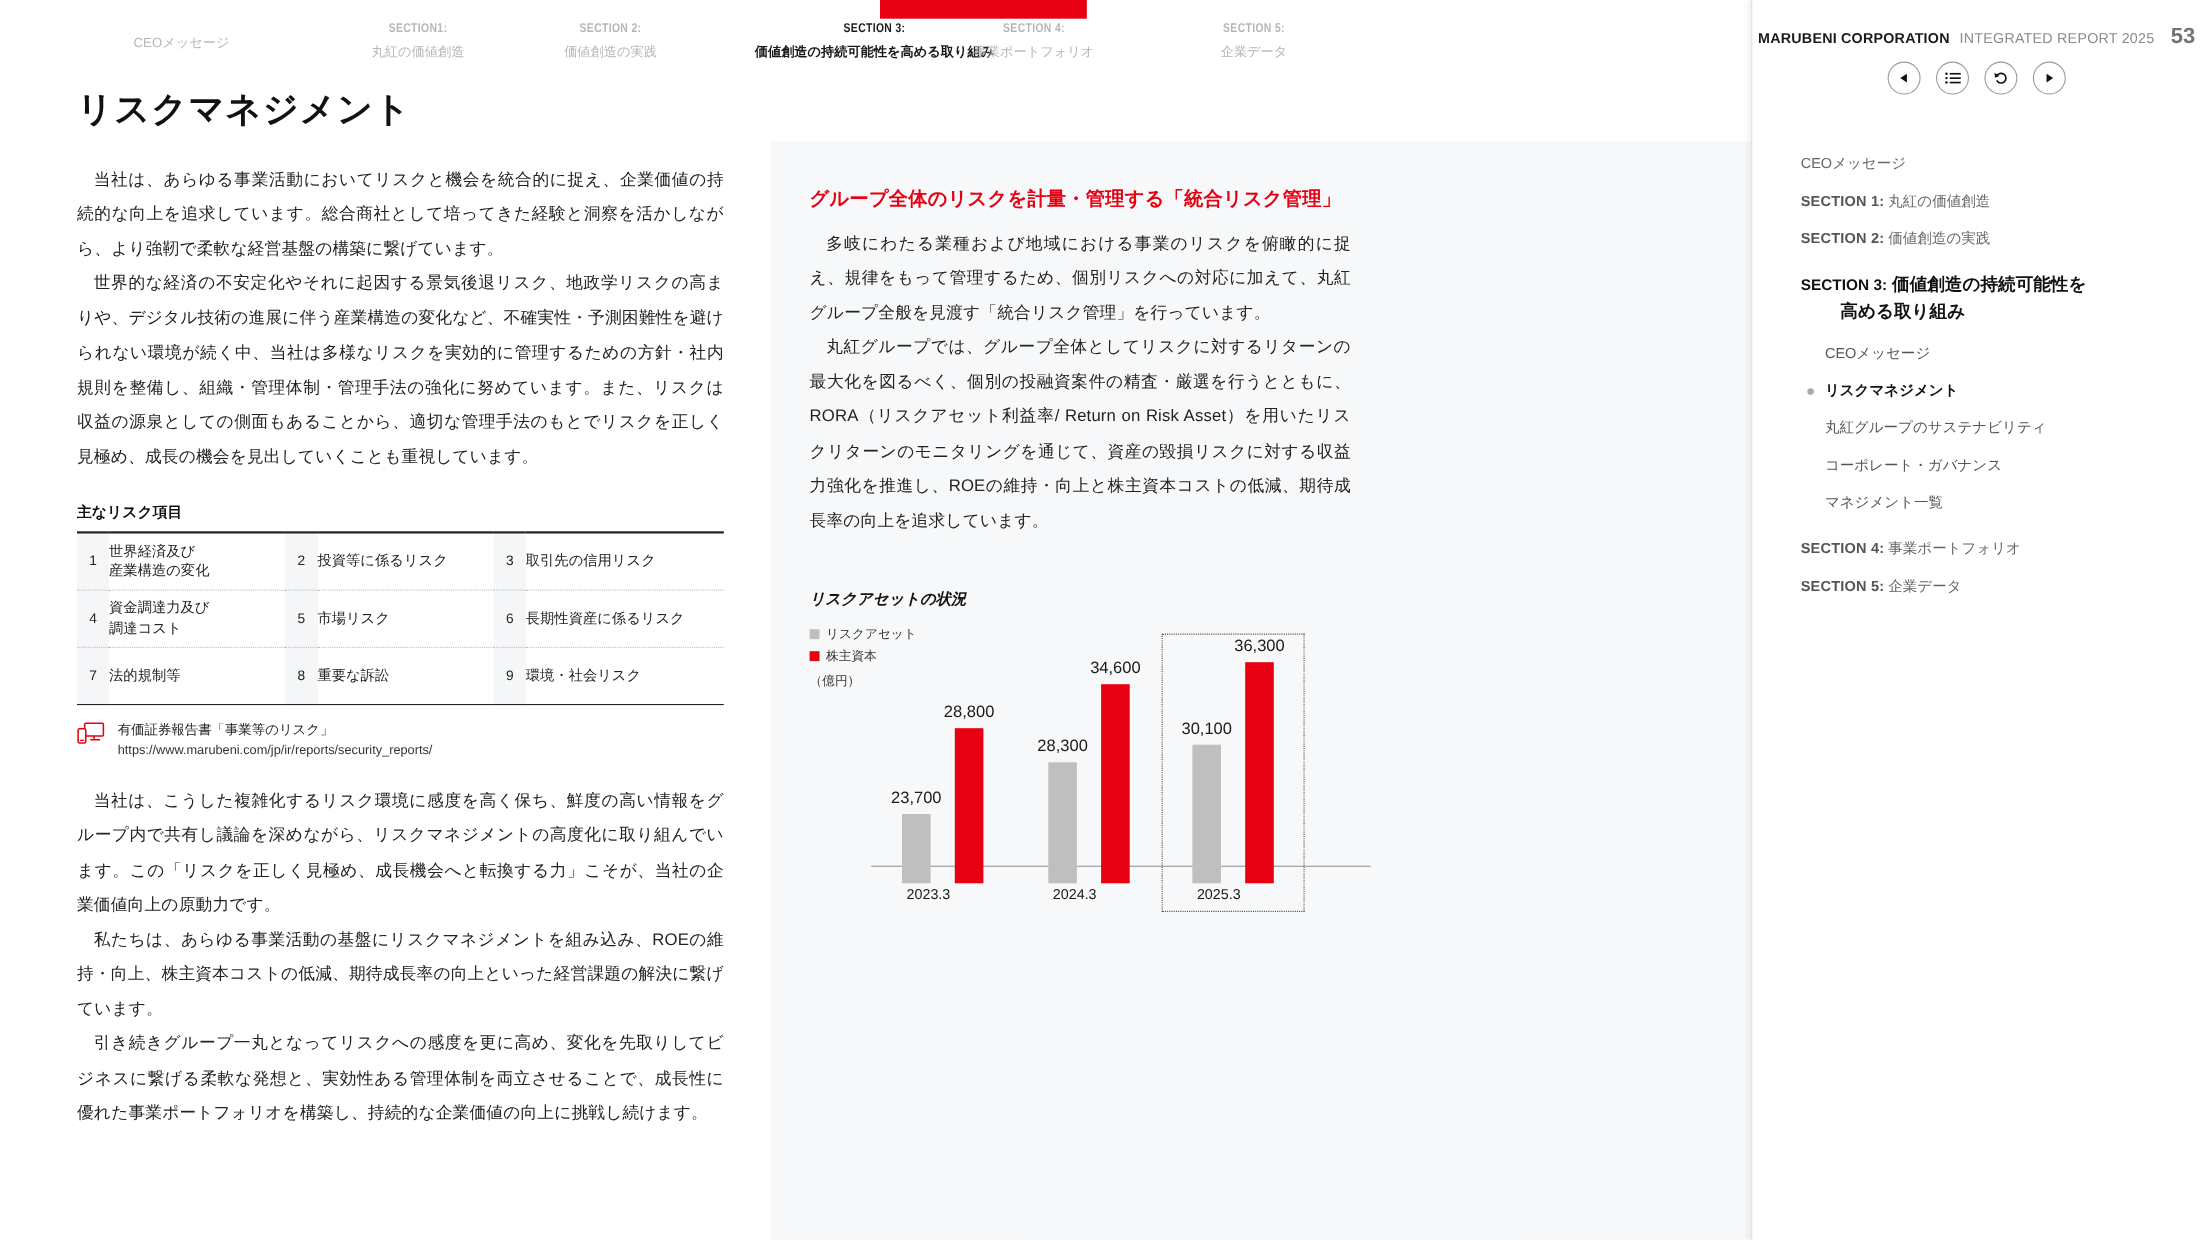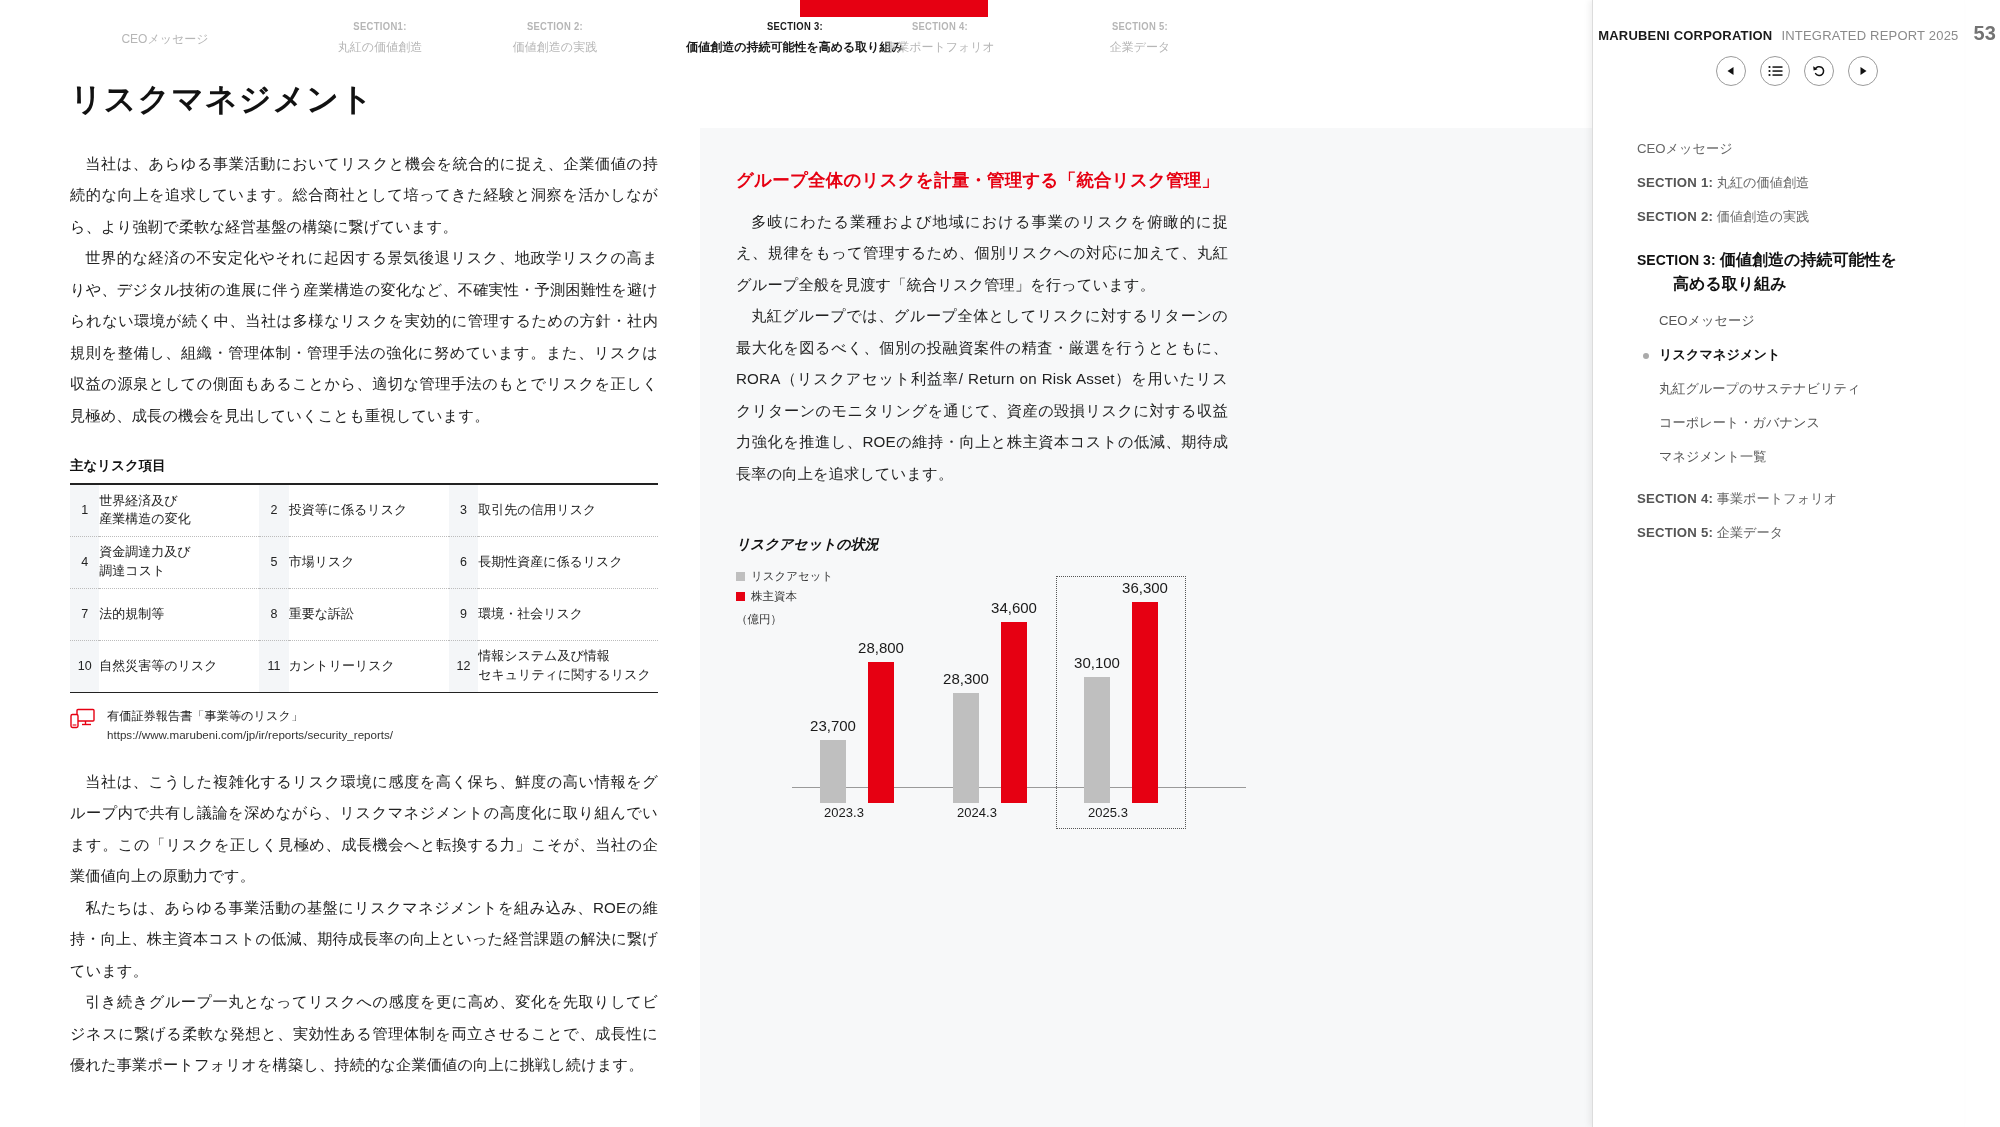--- a/index.html
+++ b/index.html
@@ -206,28 +206,20 @@
             <td class="rt-txt rt-c3">長期性資産に係るリスク</td>
           </tr>
           <tr>
             <td class="rt-num">7</td>
             <td class="rt-txt rt-c1">法的規制等</td>
             <td class="rt-num">8</td>
             <td class="rt-txt rt-c2">重要な訴訟</td>
             <td class="rt-num">9</td>
             <td class="rt-txt rt-c3">環境・社会リスク</td>
           </tr>
-          <tr>
-            <td class="rt-num">10</td>
-            <td class="rt-txt rt-c1">自然災害等のリスク</td>
-            <td class="rt-num">11</td>
-            <td class="rt-txt rt-c2">カントリーリスク</td>
-            <td class="rt-num">12</td>
-            <td class="rt-txt rt-c3"><span>情報システム及び情報</span><br><span>セキュリティに関するリスク</span></td>
-          </tr>
         </tbody>
       </table>
 
       <div class="link-note">
         <span class="icon">
           <svg width="26" height="22" viewBox="0 0 26 22">
             <rect x="7" y="1.5" width="17" height="11.5" rx="1" fill="none" stroke="#e60012" stroke-width="1.4"></rect>
             <line x1="12" y1="16.5" x2="21" y2="16.5" stroke="#e60012" stroke-width="1.4"></line>
             <line x1="15.5" y1="13" x2="15.5" y2="16.5" stroke="#e60012" stroke-width="1.4"></line>
             <rect x="1" y="6.5" width="7" height="13" rx="1.4" fill="#fff" stroke="#e60012" stroke-width="1.4"></rect>

